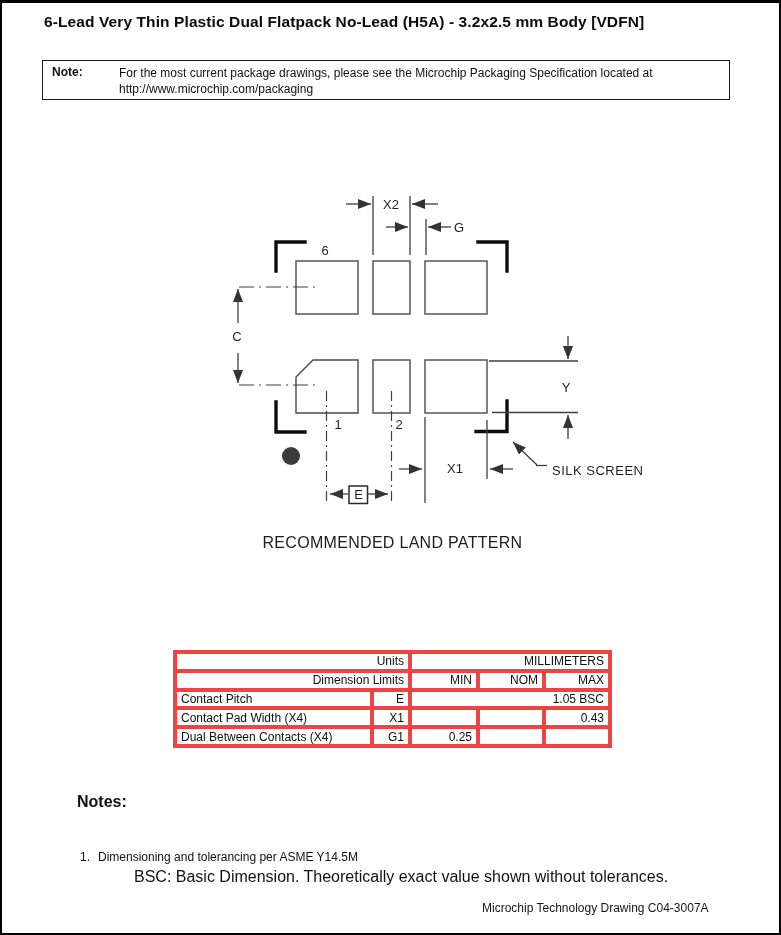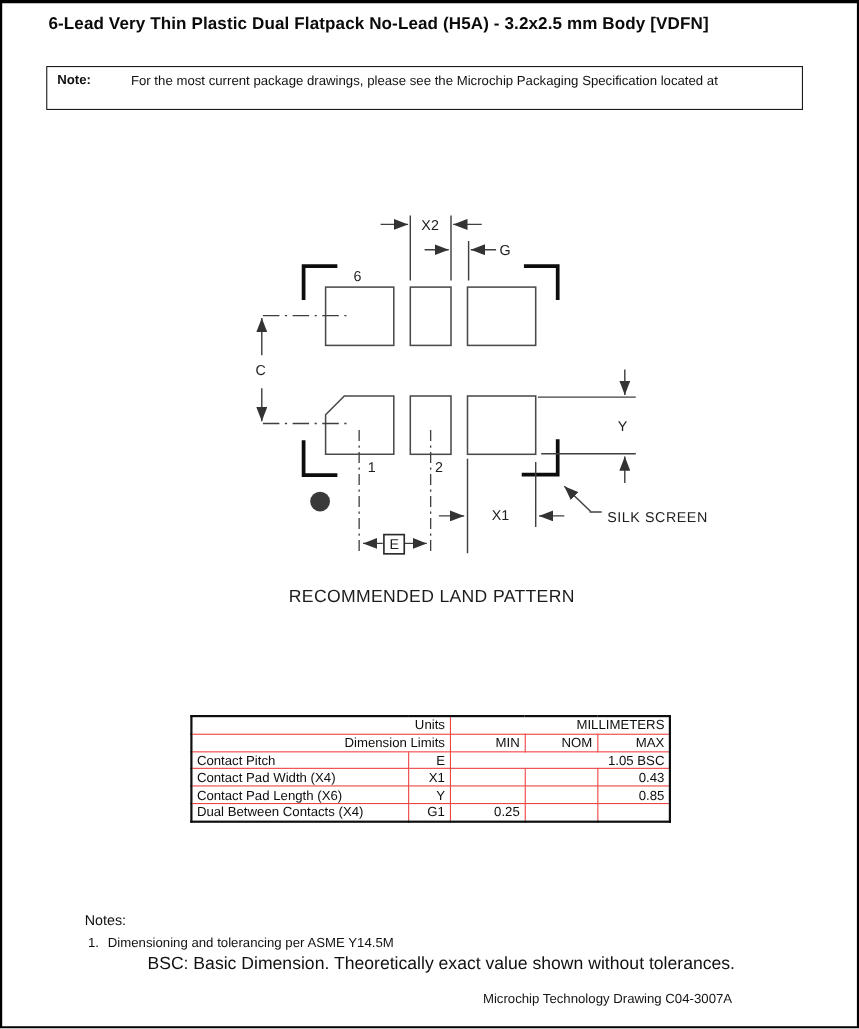--- a/index.html
+++ b/index.html
@@ -31,43 +31,44 @@
   .thick{stroke:#0d0d0d;stroke-width:3.4;fill:none;stroke-linecap:square;}
   .dd{stroke:#3f3f3f;stroke-width:1.2;stroke-dasharray:15 5 2 5;fill:none;}
   .ddv{stroke:#3f3f3f;stroke-width:1.2;stroke-dasharray:10 4 2 4;fill:none;}
   .ebox{stroke:#2a2a2a;stroke-width:1.5;fill:#fff;}
   .dim-table{
     position:absolute;left:171px;top:647px;width:437px;
     border-collapse:collapse;table-layout:fixed;
     font-size:12px;color:#0e0e0e;border:2px solid #0e0e0e;
   }
   .dim-table td{
-    border:1px solid #ef4444;height:14.8px;padding:0 4px;
+    border:4px solid #ef4444;height:14.8px;padding:0 4px;
     overflow:hidden;white-space:nowrap;line-height:14px;
   }
   .c{text-align:right;}
   .r{text-align:right;}
-  .notes{position:absolute;left:75px;top:826px;font-size:13px;color:#111;}
+  .notes{position:absolute;left:75px;top:790px;font-size:16px;color:#111;font-weight:bold;}
   .note-item{position:absolute;left:78px;top:847px;font-size:12px;}
   .note-item .num{position:absolute;left:0;top:0;}
   .note-item .txt{position:absolute;left:18px;top:0;white-space:nowrap;}
   .note-sub{position:absolute;left:132px;top:865px;font-size:16px;white-space:nowrap;}
-  .footer{position:absolute;left:437px;top:898px;font-size:12px;color:#151515;white-space:nowrap;}
+  .footer{position:absolute;left:480px;top:898px;font-size:12px;color:#151515;white-space:nowrap;}
 </style>
 </head>
 <body>
 
 <div class="page">
 
   <div class="doc-title">6-Lead Very Thin Plastic Dual Flatpack No-Lead (H5A) - 3.2x2.5 mm Body [VDFN]</div>
 
   <div class="note-box">
     <span class="note-label">Note:</span>
     <div class="note-text">
       <div>For the most current package drawings, please see the Microchip Packaging Specification located at</div>
+      <div>http://www.microchip.com/packaging</div>
     </div>
   </div>
 
   <svg width="781" height="345" viewBox="0 175 781 345">
     <defs>
       <marker id="arr" markerUnits="userSpaceOnUse" markerWidth="14" markerHeight="10" refX="13" refY="5" orient="auto">
         <path d="M0,0 L13,5 L0,10 Z" fill="#333"></path>
       </marker>
     </defs>
 
@@ -159,27 +160,20 @@
       <td colspan="3" class="c">1.05 BSC</td>
     </tr>
     <tr>
       <td>Contact Pad Width (X4)</td>
       <td class="c">X1</td>
       <td class="c"></td>
       <td class="c"></td>
       <td class="c">0.43</td>
     </tr>
     <tr>
-      <td>Contact Pad Length (X6)</td>
-      <td class="c">Y</td>
-      <td class="c"></td>
-      <td class="c"></td>
-      <td class="c">0.85</td>
-    </tr>
-    <tr>
       <td>Dual Between Contacts (X4)</td>
       <td class="c">G1</td>
       <td class="c">0.25</td>
       <td class="c"></td>
       <td class="c"></td>
     </tr>
   </tbody>
     </table>
 
   <div class="notes">Notes:</div>

